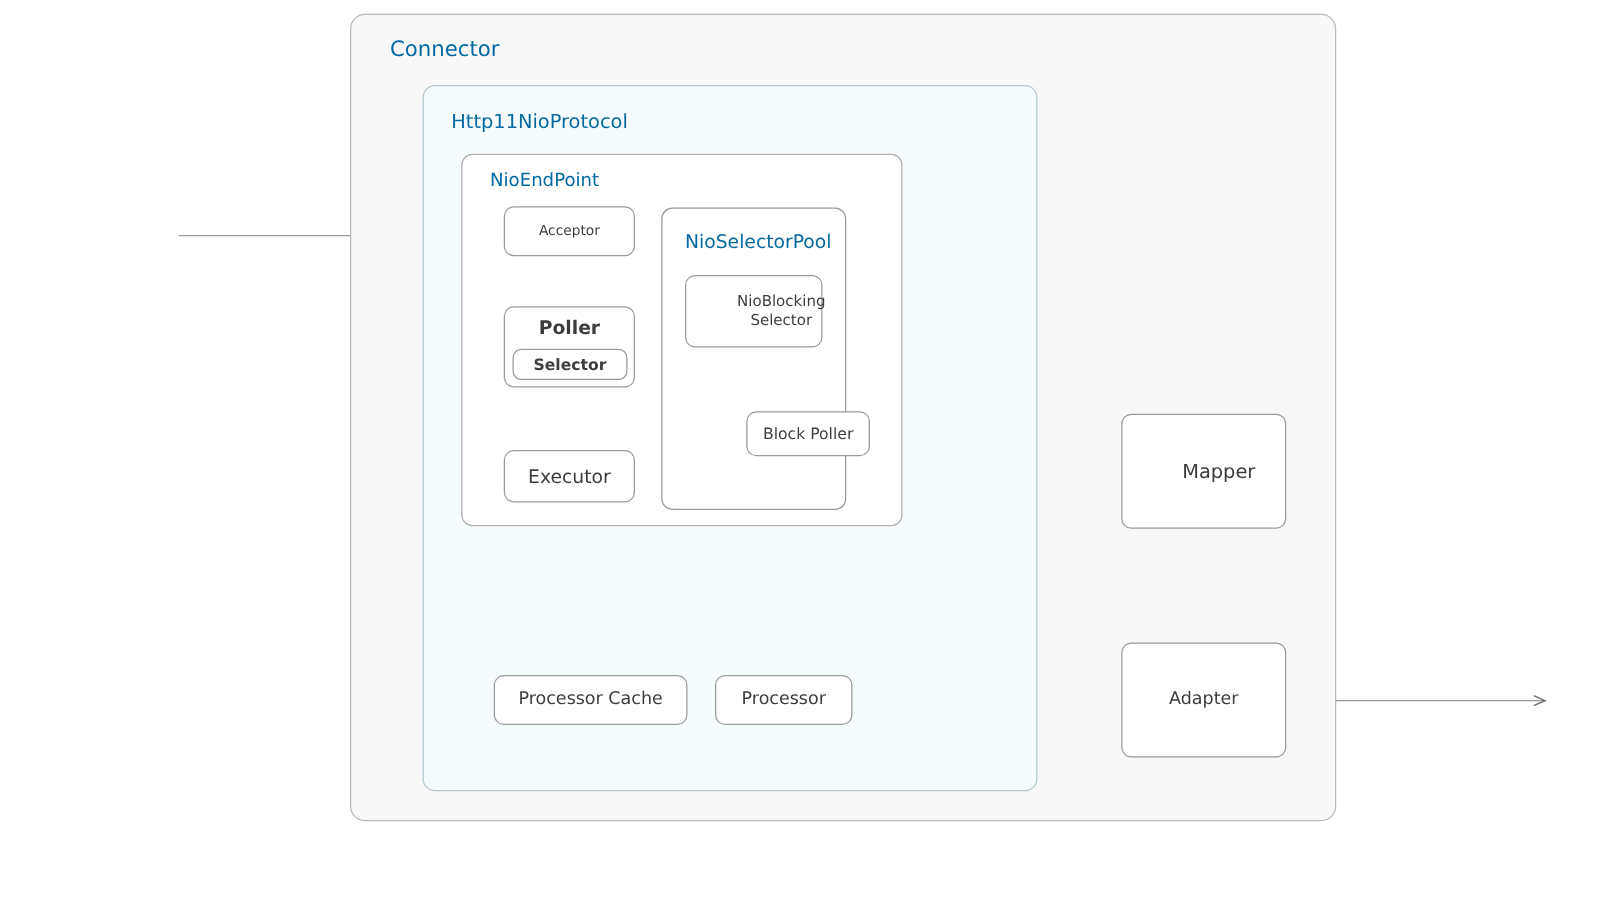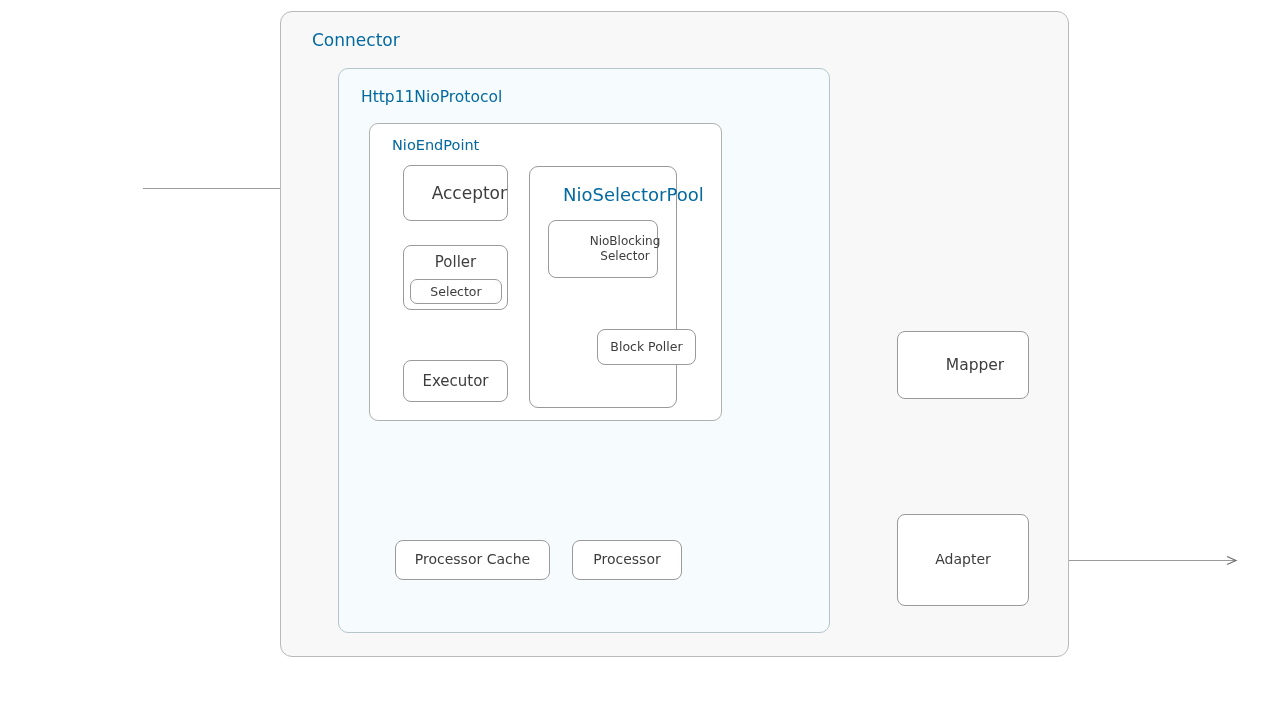--- a/index.html
+++ b/index.html
@@ -104,23 +104,23 @@
   #nioselectorpool {
     left: 529px;
     top: 166px;
     width: 148px;
     height: 242px;
     background: #ffffff;
     border-color: #9a9a9a;
     border-radius: 9px;
   }
   #nioselectorpool > .group-title {
-    left: 33px;
+    left: 18px;
     top: 17px;
-    font-size: 18px;
+    font-size: 15px;
     text-align: right;
   }
 
   
   #connectionhandler {
     left: 369px;
     top: 459px;
     width: 353px;
     height: 149px;
     background: #ffffff;
@@ -130,27 +130,28 @@
   #connectionhandler > .group-title {
     left: 0;
     right: 0;
     top: 28px;
     text-align: center;
     font-size: 15px;
   }
 
   
   #acceptor {
-    left: 403px; top: 165px; width: 105px; height: 56px;
-    border-radius: 8px; font-size: 17px; justify-content: flex-end;
+    left: 403px; top: 165px; width: 105px; height: 40px;
+    border-radius: 8px; font-size: 11px;
   }
   #poller {
     left: 403px; top: 245px; width: 105px; height: 65px;
     border-radius: 8px;
     display: block;
+    font-weight: bold;
   }
   #poller .poller-label {
     position: absolute;
     left: 0; right: 0; top: 7px;
     text-align: center;
     font-size: 15px;
   }
   #selector {
     position: absolute;
     left: 6px; top: 33px; width: 92px; height: 25px;
@@ -175,21 +176,21 @@
   }
   #processorcache {
     left: 395px; top: 540px; width: 155px; height: 40px;
     border-radius: 8px; font-size: 14px;
   }
   #processor {
     left: 572px; top: 540px; width: 110px; height: 40px;
     border-radius: 8px; font-size: 14px;
   }
   #mapper {
-    left: 897px; top: 331px; width: 132px; height: 68px;
+    left: 897px; top: 331px; width: 132px; height: 92px;
     border-radius: 8px; font-size: 15.5px; padding-left: 24px;
   }
   #adapter {
     left: 897px; top: 514px; width: 132px; height: 92px;
     border-radius: 8px; font-size: 14px;
   }
 
   
   #edges {
     position: absolute;

